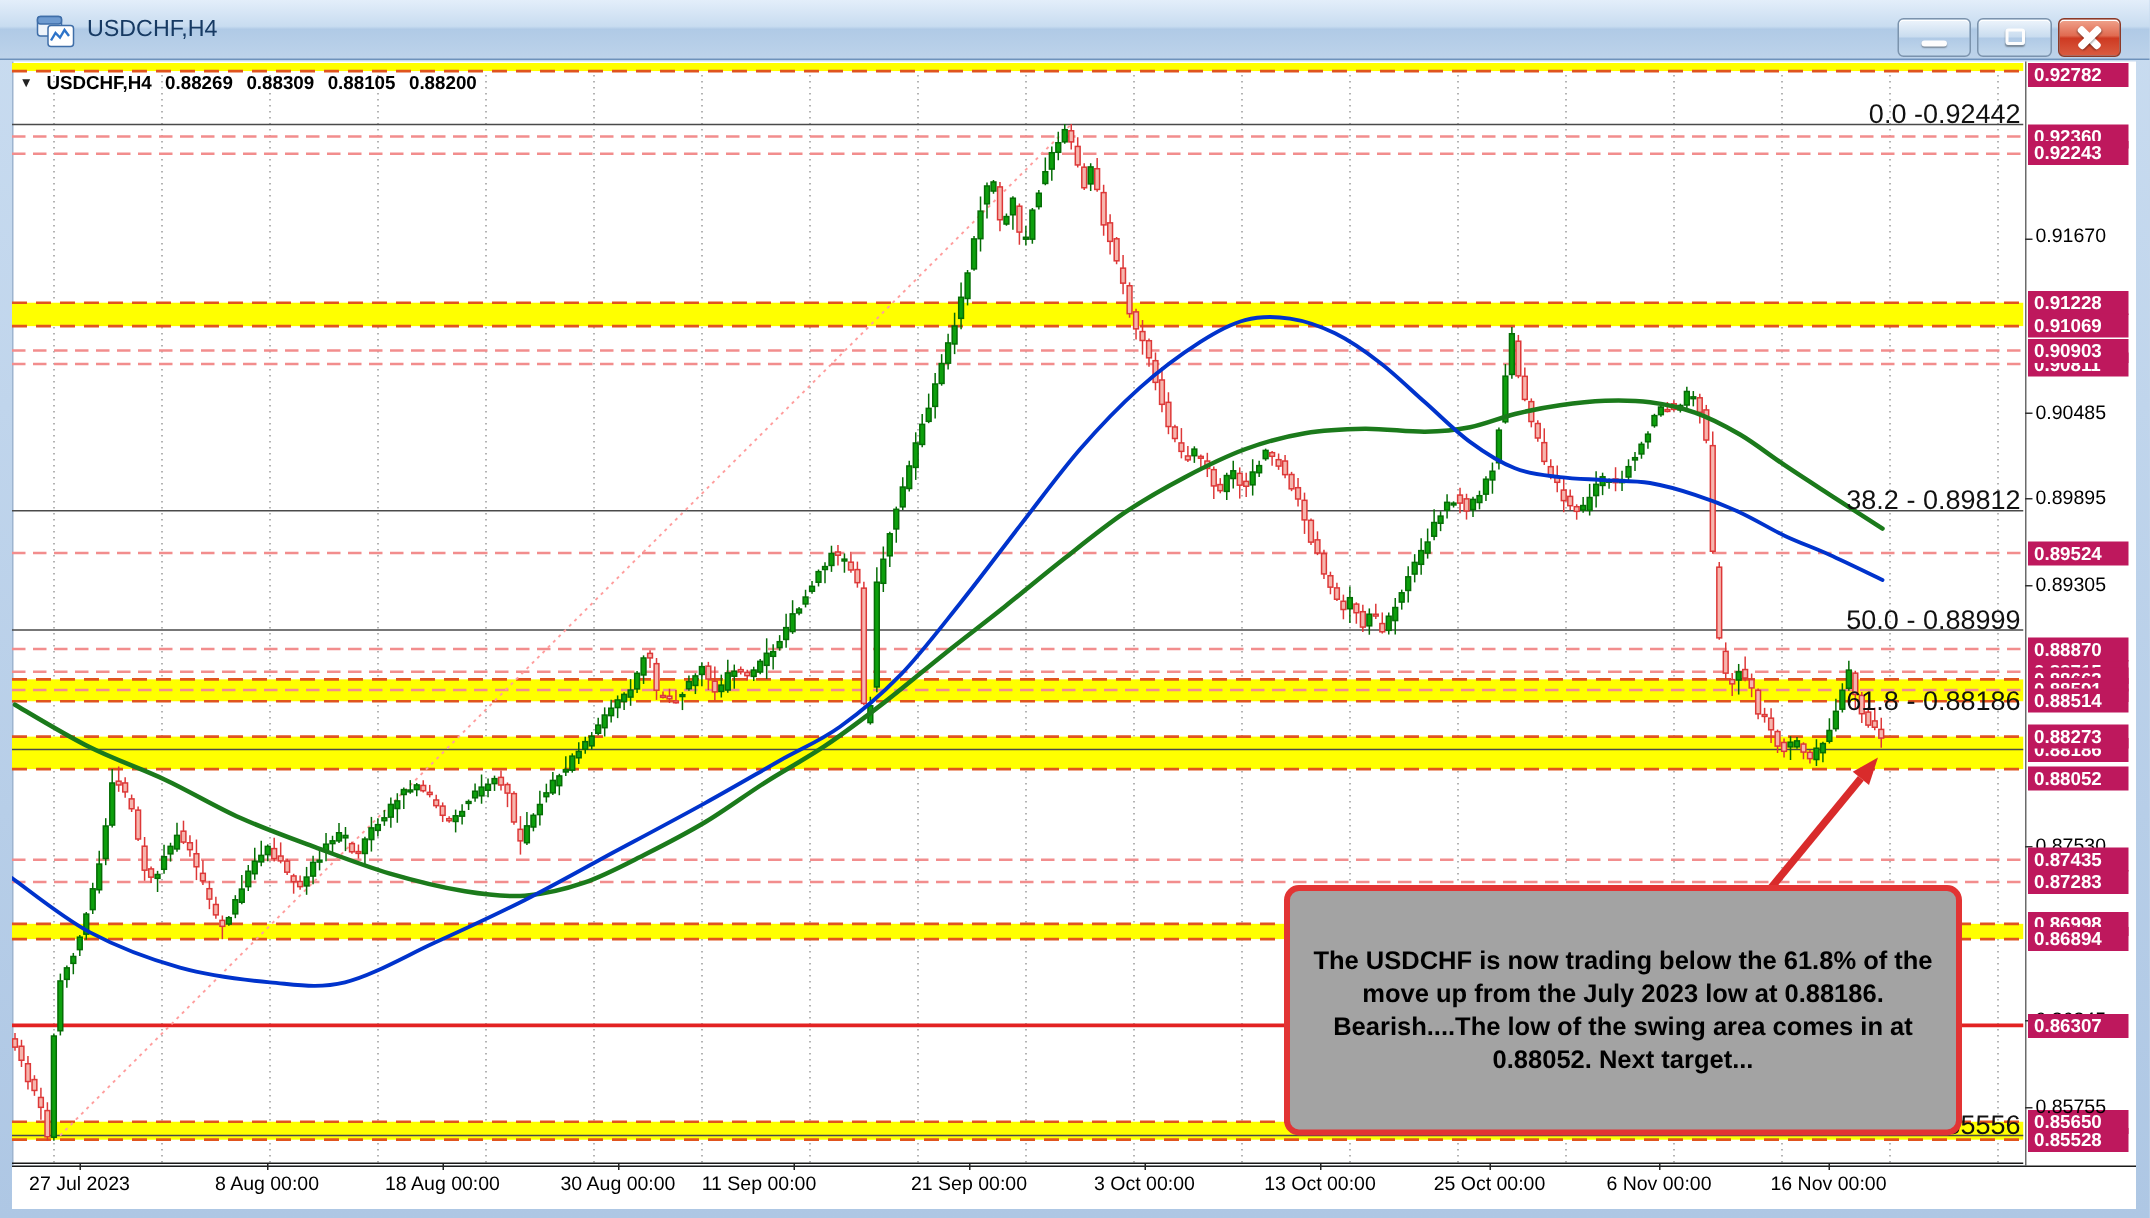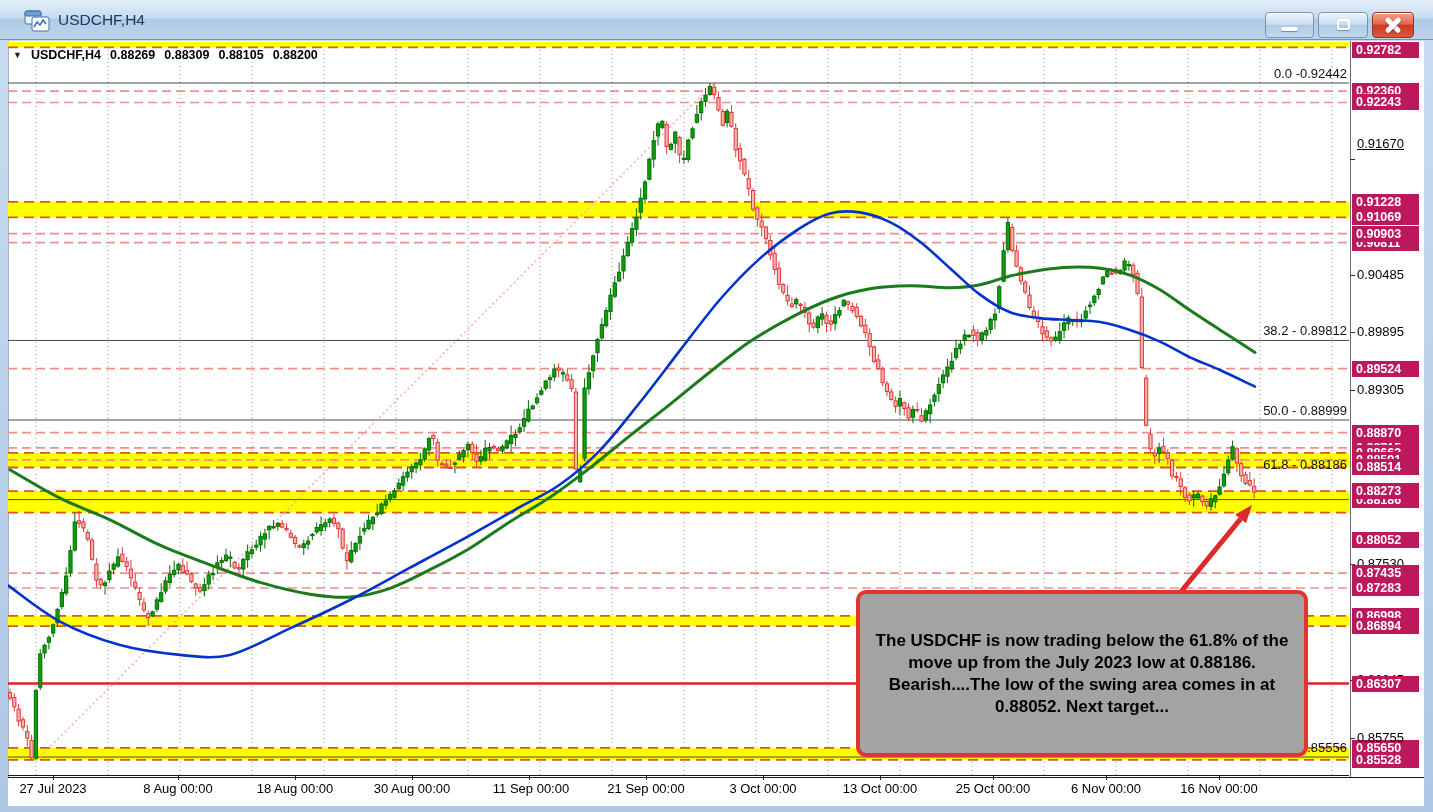--- a/index.html
+++ b/index.html
@@ -23,21 +23,21 @@
     transform:translate(-50%,-50%) rotate(45deg);box-shadow:0 1px 1px rgba(0,0,0,.3)}
   .g-close::after{transform:translate(-50%,-50%) rotate(-45deg)}
   .plot-bg{position:absolute;left:8px;top:41px;width:1342px;height:736px;background:#fff;z-index:1;border-left:1px solid #9db4cf}
   .axis-bg{position:absolute;left:1350px;top:41px;width:74px;height:765px;background:#fff;z-index:1;border-left:1px solid #6b6b6b}
   .time-bg{position:absolute;left:8px;top:777px;width:1416px;height:29px;background:#fff;z-index:1;border-top:1px solid #1a1a1a}
   #plot-svg{position:absolute;left:8px;top:42px;z-index:5}
   .ohlc{position:absolute;left:13px;top:48px;z-index:13;display:flex;gap:9px;align-items:center;
     font-size:12.5px;font-weight:700;color:#000;white-space:nowrap}
   .ohlc .dd{font-size:9px;color:#222}
   #fib-layer{position:absolute;left:8px;top:41px;width:1341px;height:736px;z-index:10;pointer-events:none}
-  .fiblab{position:absolute;right:2px;font-size:13px;color:#111;white-space:nowrap}
+  .fiblab{position:absolute;right:2px;font-size:18px;color:#111;white-space:nowrap}
   #yaxis{position:absolute;left:1350px;top:0;width:74px;height:812px;z-index:12}
   .ylab{position:absolute;height:16px;line-height:16px;font-size:13px;white-space:nowrap}
   .ylab.red{left:2px;width:67px;background:#be185d;color:#fff;font-weight:700;font-size:12.5px;padding-left:4px;z-index:2}
   .ylab.plain{left:7px;color:#000;z-index:2}
   .ylab.back{z-index:1}
   .ytick{position:absolute;left:0;width:5px;height:1px;background:#333}
   #xaxis{position:absolute;left:8px;top:778px;width:1416px;height:28px;z-index:13}
   .xlab{position:absolute;top:3px;width:110px;text-align:center;font-size:13px;color:#000;white-space:nowrap}
   .xtick{position:absolute;top:-2px;width:1px;height:4px;background:#222}
   .annotation{position:absolute;left:856px;top:590px;width:452px;height:167px;z-index:30;
@@ -740,40 +740,40 @@
     <div class="fiblab" style="top: 282.44px;">38.2 - 0.89812</div>
     <div class="fiblab" style="top: 362.021px;">50.0 - 0.88999</div>
     <div class="fiblab" style="top: 416px;">61.8 - 0.88186</div>
     <div class="fiblab" style="top: 699.043px;">0.85556</div>
   </div>
 <div id="yaxis">
     <div class="ylab red" style="top: 41.7188px;">0.92782</div>
     <div class="ylab red back" style="top: 83.0267px;">0.92360</div>
     <div class="ylab red" style="top: 94.4793px;">0.92243</div>
     <div class="ytick" style="top: 158.568px;"></div>
-    <div class="ylab plain" style="top: 136px; text-decoration: underline;">0.91670</div>
+    <div class="ylab plain" style="top: 149px;">0.91670</div>
     <div class="ylab red back" style="top: 193.834px;">0.91228</div>
     <div class="ylab red" style="top: 209.397px;">0.91069</div>
     <div class="ylab red" style="top: 225.647px;">0.90903</div>
     <div class="ylab red back" style="top: 234.652px;">0.90811</div>
     <div class="ytick" style="top: 274.563px;"></div>
     <div class="ylab plain" style="top: 266.563px;">0.90485</div>
     <div class="ytick" style="top: 332.316px;"></div>
     <div class="ylab plain" style="top: 324.316px;">0.89895</div>
     <div class="ylab red" style="top: 360.631px;">0.89524</div>
     <div class="ytick" style="top: 390.068px;"></div>
     <div class="ylab plain" style="top: 382.068px;">0.89305</div>
     <div class="ylab red" style="top: 424.649px;">0.88870</div>
     <div class="ylab red back" style="top: 439.821px;">0.88715</div>
     <div class="ylab red back" style="top: 444.911px;">0.88663</div>
     <div class="ylab red back" style="top: 451.959px;">0.88591</div>
     <div class="ylab red" style="top: 459.496px;">0.88514</div>
     <div class="ylab red" style="top: 483.087px;">0.88273</div>
     <div class="ylab red back" style="top: 491.603px;">0.88186</div>
-    <div class="ylab red" style="top: 532px;">0.88052</div>
+    <div class="ylab red" style="top: 511px;">0.88052</div>
     <div class="ytick" style="top: 563.816px;"></div>
     <div class="ylab plain" style="top: 555.816px;">0.87530</div>
     <div class="ylab red" style="top: 565.115px;">0.87435</div>
     <div class="ylab red" style="top: 579.994px;">0.87283</div>
     <div class="ylab red back" style="top: 607.891px;">0.86998</div>
     <div class="ylab red" style="top: 618.072px;">0.86894</div>
     <div class="ytick" style="top: 679.811px;"></div>
     <div class="ylab plain back" style="top: 671.811px;">0.86345</div>
     <div class="ylab red" style="top: 675.531px;">0.86307</div>
     <div class="ytick" style="top: 737.564px;"></div>
@@ -784,21 +784,21 @@
 <div id="xaxis">
     <div class="xtick" style="left: 45px;"></div>
     <div class="xlab" style="left: -10px;">27 Jul 2023</div>
     <div class="xtick" style="left: 170px;"></div>
     <div class="xlab" style="left: 115px;">8 Aug 00:00</div>
     <div class="xtick" style="left: 287px;"></div>
     <div class="xlab" style="left: 232px;">18 Aug 00:00</div>
     <div class="xtick" style="left: 404px;"></div>
     <div class="xlab" style="left: 349px;">30 Aug 00:00</div>
     <div class="xtick" style="left: 521px;"></div>
-    <div class="xlab" style="left: 468px;">11 Sep 00:00</div>
+    <div class="xlab" style="left: 443px;">11 Sep 00:00</div>
     <div class="xtick" style="left: 638px;"></div>
     <div class="xlab" style="left: 583px;">21 Sep 00:00</div>
     <div class="xtick" style="left: 755px;"></div>
     <div class="xlab" style="left: 700px;">3 Oct 00:00</div>
     <div class="xtick" style="left: 872px;"></div>
     <div class="xlab" style="left: 817px;">13 Oct 00:00</div>
     <div class="xtick" style="left: 985px;"></div>
     <div class="xlab" style="left: 930px;">25 Oct 00:00</div>
     <div class="xtick" style="left: 1098px;"></div>
     <div class="xlab" style="left: 1043px;">6 Nov 00:00</div>

